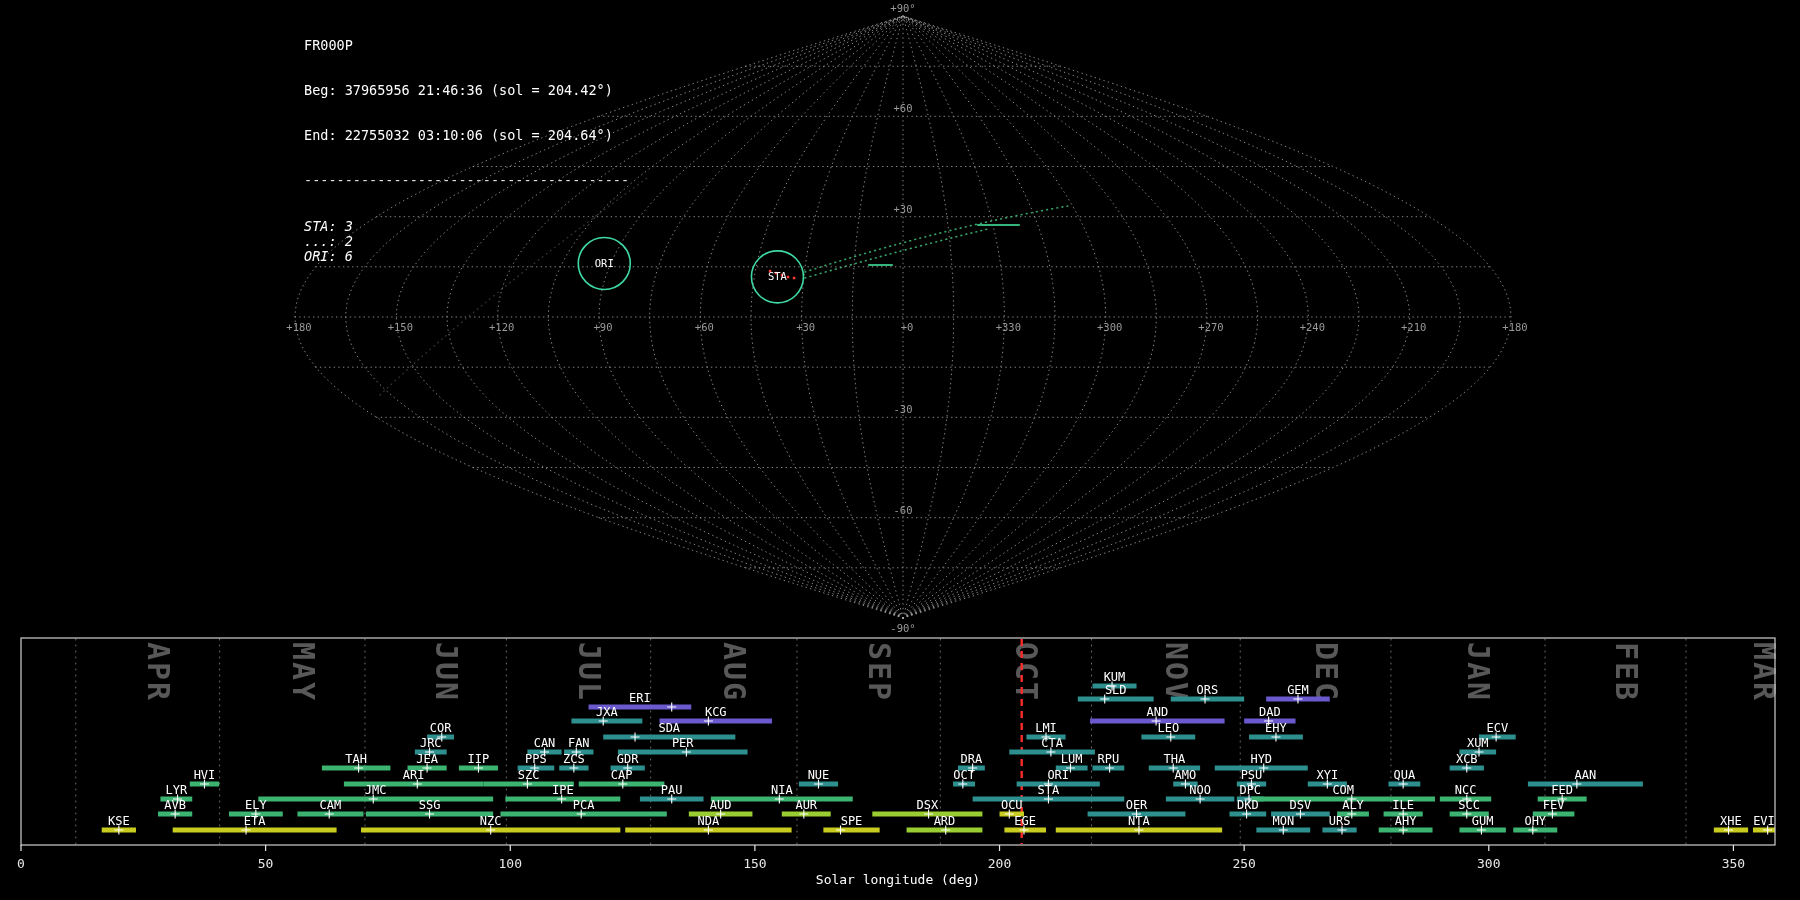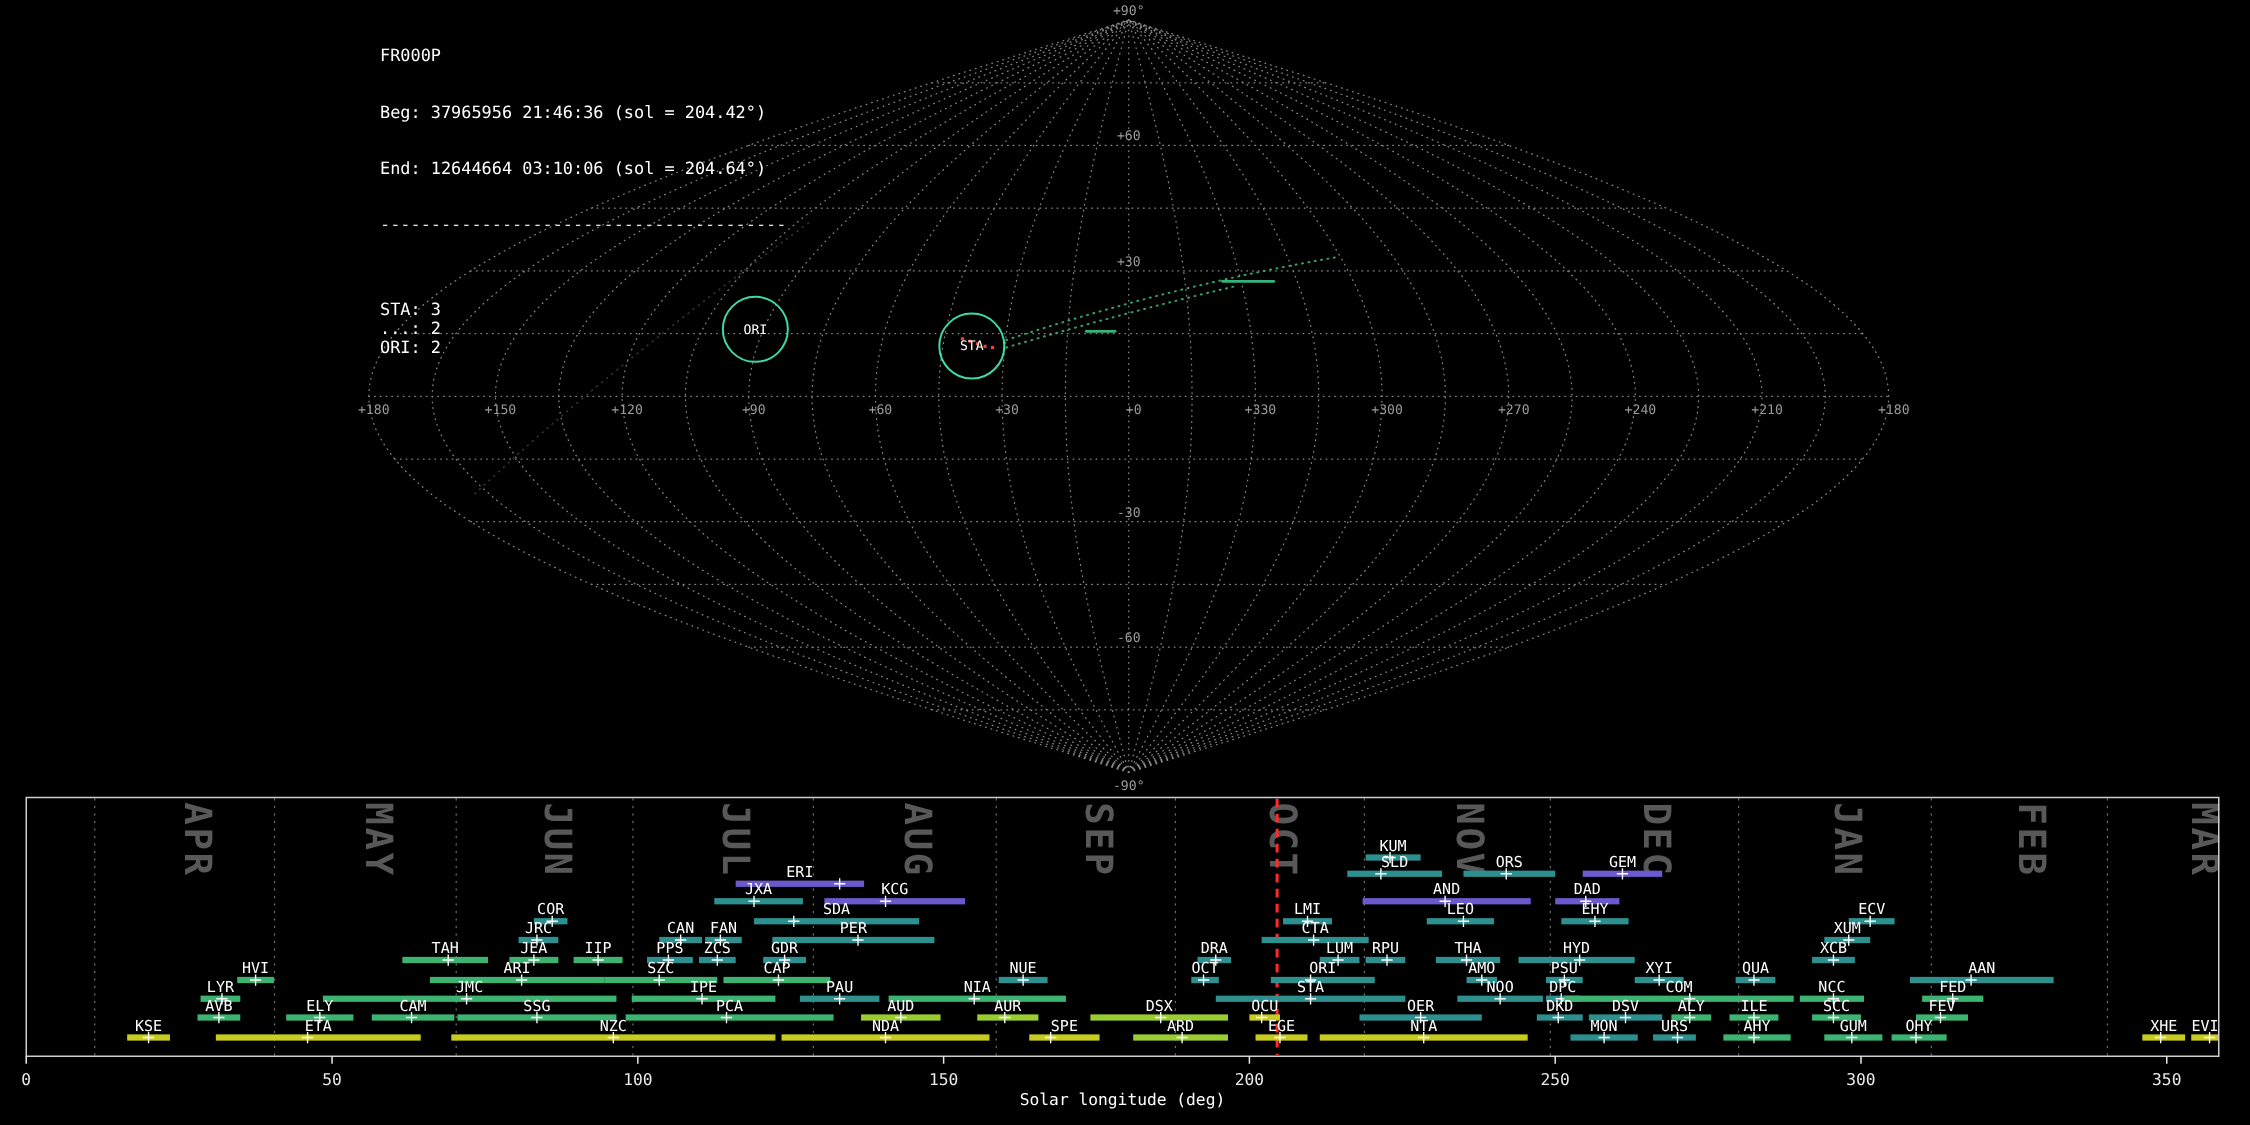--- a/index.html
+++ b/index.html
@@ -2,21 +2,21 @@
 <html><head>
 <meta charset="utf-8">
 <style>
   html,body{margin:0;padding:0;background:#000;}
   #stage{position:relative;width:1800px;height:900px;background:#000;overflow:hidden;
          font-family:"DejaVu Sans Mono",monospace;}
   #plot{position:absolute;left:0;top:0;}
   #header{position:absolute;left:304px;top:8px;color:#fff;font-size:13.5px;line-height:15px;
           white-space:pre;font-family:"DejaVu Sans Mono",monospace;}
   #header .sep{color:#ddd;}
-  #counts{margin-top:23px;}
+  #counts{margin-top:1px;font-style:italic;}
 </style>
 </head>
 <body>
 
 <div id="stage">
   <svg id="plot" width="1800" height="900" viewBox="0 0 1800 900">
       <g>
         <path d="M903.0,618.0L924.2,611.3L945.4,604.6L966.6,597.9L987.6,591.2L1008.6,584.6L1029.4,577.9L1050.1,571.2L1070.6,564.5L1090.9,557.8L1110.9,551.1L1130.8,544.4L1150.3,537.7L1169.5,531.0L1188.4,524.4L1207.0,517.7L1225.2,511.0L1243.0,504.3L1260.4,497.6L1277.3,490.9L1293.8,484.2L1309.8,477.5L1325.4,470.8L1340.4,464.2L1354.8,457.5L1368.8,450.8L1382.1,444.1L1394.9,437.4L1407.1,430.7L1418.6,424.0L1429.5,417.3L1439.8,410.6L1449.5,404.0L1458.4,397.3L1466.7,390.6L1474.3,383.9L1481.2,377.2L1487.4,370.5L1492.9,363.8L1497.7,357.1L1501.8,350.4L1505.1,343.8L1507.7,337.1L1509.5,330.4L1510.6,323.7L1511.0,317.0L1510.6,310.3L1509.5,303.6L1507.7,296.9L1505.1,290.2L1501.8,283.6L1497.7,276.9L1492.9,270.2L1487.4,263.5L1481.2,256.8L1474.3,250.1L1466.7,243.4L1458.4,236.7L1449.5,230.0L1439.8,223.4L1429.5,216.7L1418.6,210.0L1407.1,203.3L1394.9,196.6L1382.1,189.9L1368.8,183.2L1354.8,176.5L1340.4,169.8L1325.4,163.2L1309.8,156.5L1293.8,149.8L1277.3,143.1L1260.4,136.4L1243.0,129.7L1225.2,123.0L1207.0,116.3L1188.4,109.6L1169.5,103.0L1150.3,96.3L1130.8,89.6L1110.9,82.9L1090.9,76.2L1070.6,69.5L1050.1,62.8L1029.4,56.1L1008.6,49.4L987.6,42.8L966.6,36.1L945.4,29.4L924.2,22.7L903.0,16.0M903.0,618.0L922.5,611.3L941.9,604.6L961.3,597.9L980.6,591.2L999.8,584.6L1018.9,577.9L1037.8,571.2L1056.6,564.5L1075.2,557.8L1093.6,551.1L1111.8,544.4L1129.7,537.7L1147.3,531.0L1164.7,524.4L1181.7,517.7L1198.3,511.0L1214.7,504.3L1230.6,497.6L1246.1,490.9L1261.2,484.2L1275.9,477.5L1290.2,470.8L1303.9,464.2L1317.2,457.5L1329.9,450.8L1342.2,444.1L1353.9,437.4L1365.1,430.7L1375.6,424.0L1385.7,417.3L1395.1,410.6L1403.9,404.0L1412.1,397.3L1419.8,390.6L1426.7,383.9L1433.1,377.2L1438.7,370.5L1443.8,363.8L1448.2,357.1L1451.9,350.4L1454.9,343.8L1457.3,337.1L1459.0,330.4L1460.0,323.7L1460.3,317.0L1460.0,310.3L1459.0,303.6L1457.3,296.9L1454.9,290.2L1451.9,283.6L1448.2,276.9L1443.8,270.2L1438.7,263.5L1433.1,256.8L1426.7,250.1L1419.8,243.4L1412.1,236.7L1403.9,230.0L1395.1,223.4L1385.7,216.7L1375.6,210.0L1365.1,203.3L1353.9,196.6L1342.2,189.9L1329.9,183.2L1317.2,176.5L1303.9,169.8L1290.2,163.2L1275.9,156.5L1261.2,149.8L1246.1,143.1L1230.6,136.4L1214.7,129.7L1198.3,123.0L1181.7,116.3L1164.7,109.6L1147.3,103.0L1129.7,96.3L1111.8,89.6L1093.6,82.9L1075.2,76.2L1056.6,69.5L1037.8,62.8L1018.9,56.1L999.8,49.4L980.6,42.8L961.3,36.1L941.9,29.4L922.5,22.7L903.0,16.0M903.0,618.0L920.7,611.3L938.3,604.6L956.0,597.9L973.5,591.2L991.0,584.6L1008.3,577.9L1025.6,571.2L1042.7,564.5L1059.6,557.8L1076.3,551.1L1092.8,544.4L1109.1,537.7L1125.1,531.0L1140.9,524.4L1156.3,517.7L1171.5,511.0L1186.3,504.3L1200.8,497.6L1214.9,490.9L1228.7,484.2L1242.0,477.5L1255.0,470.8L1267.5,464.2L1279.5,457.5L1291.1,450.8L1302.3,444.1L1312.9,437.4L1323.0,430.7L1332.7,424.0L1341.8,417.3L1350.4,410.6L1358.4,404.0L1365.9,397.3L1372.8,390.6L1379.1,383.9L1384.9,377.2L1390.0,370.5L1394.6,363.8L1398.6,357.1L1402.0,350.4L1404.7,343.8L1406.9,337.1L1408.4,330.4L1409.4,323.7L1409.7,317.0L1409.4,310.3L1408.4,303.6L1406.9,296.9L1404.7,290.2L1402.0,283.6L1398.6,276.9L1394.6,270.2L1390.0,263.5L1384.9,256.8L1379.1,250.1L1372.8,243.4L1365.9,236.7L1358.4,230.0L1350.4,223.4L1341.8,216.7L1332.7,210.0L1323.0,203.3L1312.9,196.6L1302.3,189.9L1291.1,183.2L1279.5,176.5L1267.5,169.8L1255.0,163.2L1242.0,156.5L1228.7,149.8L1214.9,143.1L1200.8,136.4L1186.3,129.7L1171.5,123.0L1156.3,116.3L1140.9,109.6L1125.1,103.0L1109.1,96.3L1092.8,89.6L1076.3,82.9L1059.6,76.2L1042.7,69.5L1025.6,62.8L1008.3,56.1L991.0,49.4L973.5,42.8L956.0,36.1L938.3,29.4L920.7,22.7L903.0,16.0M903.0,618.0L918.9,611.3L934.8,604.6L950.7,597.9L966.5,591.2L982.2,584.6L997.8,577.9L1013.3,571.2L1028.7,564.5L1043.9,557.8L1059.0,551.1L1073.8,544.4L1088.5,537.7L1102.9,531.0L1117.1,524.4L1131.0,517.7L1144.6,511.0L1158.0,504.3L1171.0,497.6L1183.7,490.9L1196.1,484.2L1208.1,477.5L1219.8,470.8L1231.0,464.2L1241.9,457.5L1252.3,450.8L1262.3,444.1L1271.9,437.4L1281.0,430.7L1289.7,424.0L1297.9,417.3L1305.6,410.6L1312.9,404.0L1319.6,397.3L1325.8,390.6L1331.5,383.9L1336.7,377.2L1341.3,370.5L1345.5,363.8L1349.0,357.1L1352.1,350.4L1354.6,343.8L1356.5,337.1L1357.9,330.4L1358.7,323.7L1359.0,317.0L1358.7,310.3L1357.9,303.6L1356.5,296.9L1354.6,290.2L1352.1,283.6L1349.0,276.9L1345.5,270.2L1341.3,263.5L1336.7,256.8L1331.5,250.1L1325.8,243.4L1319.6,236.7L1312.9,230.0L1305.6,223.4L1297.9,216.7L1289.7,210.0L1281.0,203.3L1271.9,196.6L1262.3,189.9L1252.3,183.2L1241.9,176.5L1231.0,169.8L1219.8,163.2L1208.1,156.5L1196.1,149.8L1183.7,143.1L1171.0,136.4L1158.0,129.7L1144.6,123.0L1131.0,116.3L1117.1,109.6L1102.9,103.0L1088.5,96.3L1073.8,89.6L1059.0,82.9L1043.9,76.2L1028.7,69.5L1013.3,62.8L997.8,56.1L982.2,49.4L966.5,42.8L950.7,36.1L934.8,29.4L918.9,22.7L903.0,16.0M903.0,618.0L917.1,611.3L931.3,604.6L945.4,597.9L959.4,591.2L973.4,584.6L987.3,577.9L1001.1,571.2L1014.7,564.5L1028.3,557.8L1041.6,551.1L1054.8,544.4L1067.9,537.7L1080.7,531.0L1093.3,524.4L1105.7,517.7L1117.8,511.0L1129.7,504.3L1141.2,497.6L1152.5,490.9L1163.5,484.2L1174.2,477.5L1184.6,470.8L1194.6,464.2L1204.2,457.5L1213.5,450.8L1222.4,444.1L1230.9,437.4L1239.0,430.7L1246.7,424.0L1254.0,417.3L1260.9,410.6L1267.3,404.0L1273.3,397.3L1278.8,390.6L1283.9,383.9L1288.5,377.2L1292.6,370.5L1296.3,363.8L1299.5,357.1L1302.2,350.4L1304.4,343.8L1306.1,337.1L1307.3,330.4L1308.1,323.7L1308.3,317.0L1308.1,310.3L1307.3,303.6L1306.1,296.9L1304.4,290.2L1302.2,283.6L1299.5,276.9L1296.3,270.2L1292.6,263.5L1288.5,256.8L1283.9,250.1L1278.8,243.4L1273.3,236.7L1267.3,230.0L1260.9,223.4L1254.0,216.7L1246.7,210.0L1239.0,203.3L1230.9,196.6L1222.4,189.9L1213.5,183.2L1204.2,176.5L1194.6,169.8L1184.6,163.2L1174.2,156.5L1163.5,149.8L1152.5,143.1L1141.2,136.4L1129.7,129.7L1117.8,123.0L1105.7,116.3L1093.3,109.6L1080.7,103.0L1067.9,96.3L1054.8,89.6L1041.6,82.9L1028.3,76.2L1014.7,69.5L1001.1,62.8L987.3,56.1L973.4,49.4L959.4,42.8L945.4,36.1L931.3,29.4L917.1,22.7L903.0,16.0M903.0,618.0L915.4,611.3L927.7,604.6L940.1,597.9L952.4,591.2L964.6,584.6L976.7,577.9L988.8,571.2L1000.8,564.5L1012.6,557.8L1024.3,551.1L1035.9,544.4L1047.3,537.7L1058.5,531.0L1069.5,524.4L1080.3,517.7L1090.9,511.0L1101.3,504.3L1111.5,497.6L1121.4,490.9L1131.0,484.2L1140.3,477.5L1149.4,470.8L1158.1,464.2L1166.6,457.5L1174.7,450.8L1182.5,444.1L1189.9,437.4L1197.0,430.7L1203.8,424.0L1210.2,417.3L1216.2,410.6L1221.8,404.0L1227.0,397.3L1231.8,390.6L1236.3,383.9L1240.3,377.2L1243.9,370.5L1247.1,363.8L1249.9,357.1L1252.3,350.4L1254.2,343.8L1255.7,337.1L1256.8,330.4L1257.5,323.7L1257.7,317.0L1257.5,310.3L1256.8,303.6L1255.7,296.9L1254.2,290.2L1252.3,283.6L1249.9,276.9L1247.1,270.2L1243.9,263.5L1240.3,256.8L1236.3,250.1L1231.8,243.4L1227.0,236.7L1221.8,230.0L1216.2,223.4L1210.2,216.7L1203.8,210.0L1197.0,203.3L1189.9,196.6L1182.5,189.9L1174.7,183.2L1166.6,176.5L1158.1,169.8L1149.4,163.2L1140.3,156.5L1131.0,149.8L1121.4,143.1L1111.5,136.4L1101.3,129.7L1090.9,123.0L1080.3,116.3L1069.5,109.6L1058.5,103.0L1047.3,96.3L1035.9,89.6L1024.3,82.9L1012.6,76.2L1000.8,69.5L988.8,62.8L976.7,56.1L964.6,49.4L952.4,42.8L940.1,36.1L927.7,29.4L915.4,22.7L903.0,16.0M903.0,618.0L913.6,611.3L924.2,604.6L934.8,597.9L945.3,591.2L955.8,584.6L966.2,577.9L976.5,571.2L986.8,564.5L996.9,557.8L1007.0,551.1L1016.9,544.4L1026.6,537.7L1036.3,531.0L1045.7,524.4L1055.0,517.7L1064.1,511.0L1073.0,504.3L1081.7,497.6L1090.2,490.9L1098.4,484.2L1106.4,477.5L1114.2,470.8L1121.7,464.2L1128.9,457.5L1135.9,450.8L1142.6,444.1L1148.9,437.4L1155.0,430.7L1160.8,424.0L1166.3,417.3L1171.4,410.6L1176.2,404.0L1180.7,397.3L1184.9,390.6L1188.7,383.9L1192.1,377.2L1195.2,370.5L1198.0,363.8L1200.4,357.1L1202.4,350.4L1204.0,343.8L1205.3,337.1L1206.3,330.4L1206.8,323.7L1207.0,317.0L1206.8,310.3L1206.3,303.6L1205.3,296.9L1204.0,290.2L1202.4,283.6L1200.4,276.9L1198.0,270.2L1195.2,263.5L1192.1,256.8L1188.7,250.1L1184.9,243.4L1180.7,236.7L1176.2,230.0L1171.4,223.4L1166.3,216.7L1160.8,210.0L1155.0,203.3L1148.9,196.6L1142.6,189.9L1135.9,183.2L1128.9,176.5L1121.7,169.8L1114.2,163.2L1106.4,156.5L1098.4,149.8L1090.2,143.1L1081.7,136.4L1073.0,129.7L1064.1,123.0L1055.0,116.3L1045.7,109.6L1036.3,103.0L1026.6,96.3L1016.9,89.6L1007.0,82.9L996.9,76.2L986.8,69.5L976.5,62.8L966.2,56.1L955.8,49.4L945.3,42.8L934.8,36.1L924.2,29.4L913.6,22.7L903.0,16.0M903.0,618.0L911.8,611.3L920.7,604.6L929.5,597.9L938.3,591.2L947.0,584.6L955.7,577.9L964.3,571.2L972.8,564.5L981.3,557.8L989.6,551.1L997.9,544.4L1006.0,537.7L1014.1,531.0L1021.9,524.4L1029.7,517.7L1037.2,511.0L1044.7,504.3L1051.9,497.6L1059.0,490.9L1065.8,484.2L1072.5,477.5L1079.0,470.8L1085.2,464.2L1091.3,457.5L1097.1,450.8L1102.6,444.1L1108.0,437.4L1113.0,430.7L1117.8,424.0L1122.4,417.3L1126.7,410.6L1130.7,404.0L1134.4,397.3L1137.9,390.6L1141.1,383.9L1143.9,377.2L1146.5,370.5L1148.8,363.8L1150.8,357.1L1152.5,350.4L1153.9,343.8L1154.9,337.1L1155.7,330.4L1156.2,323.7L1156.3,317.0L1156.2,310.3L1155.7,303.6L1154.9,296.9L1153.9,290.2L1152.5,283.6L1150.8,276.9L1148.8,270.2L1146.5,263.5L1143.9,256.8L1141.1,250.1L1137.9,243.4L1134.4,236.7L1130.7,230.0L1126.7,223.4L1122.4,216.7L1117.8,210.0L1113.0,203.3L1108.0,196.6L1102.6,189.9L1097.1,183.2L1091.3,176.5L1085.2,169.8L1079.0,163.2L1072.5,156.5L1065.8,149.8L1059.0,143.1L1051.9,136.4L1044.7,129.7L1037.2,123.0L1029.7,116.3L1021.9,109.6L1014.1,103.0L1006.0,96.3L997.9,89.6L989.6,82.9L981.3,76.2L972.8,69.5L964.3,62.8L955.7,56.1L947.0,49.4L938.3,42.8L929.5,36.1L920.7,29.4L911.8,22.7L903.0,16.0M903.0,618.0L910.1,611.3L917.1,604.6L924.2,597.9L931.2,591.2L938.2,584.6L945.1,577.9L952.0,571.2L958.9,564.5L965.6,557.8L972.3,551.1L978.9,544.4L985.4,537.7L991.8,531.0L998.1,524.4L1004.3,517.7L1010.4,511.0L1016.3,504.3L1022.1,497.6L1027.8,490.9L1033.3,484.2L1038.6,477.5L1043.8,470.8L1048.8,464.2L1053.6,457.5L1058.3,450.8L1062.7,444.1L1067.0,437.4L1071.0,430.7L1074.9,424.0L1078.5,417.3L1081.9,410.6L1085.2,404.0L1088.1,397.3L1090.9,390.6L1093.4,383.9L1095.7,377.2L1097.8,370.5L1099.6,363.8L1101.2,357.1L1102.6,350.4L1103.7,343.8L1104.6,337.1L1105.2,330.4L1105.5,323.7L1105.7,317.0L1105.5,310.3L1105.2,303.6L1104.6,296.9L1103.7,290.2L1102.6,283.6L1101.2,276.9L1099.6,270.2L1097.8,263.5L1095.7,256.8L1093.4,250.1L1090.9,243.4L1088.1,236.7L1085.2,230.0L1081.9,223.4L1078.5,216.7L1074.9,210.0L1071.0,203.3L1067.0,196.6L1062.7,189.9L1058.3,183.2L1053.6,176.5L1048.8,169.8L1043.8,163.2L1038.6,156.5L1033.3,149.8L1027.8,143.1L1022.1,136.4L1016.3,129.7L1010.4,123.0L1004.3,116.3L998.1,109.6L991.8,103.0L985.4,96.3L978.9,89.6L972.3,82.9L965.6,76.2L958.9,69.5L952.0,62.8L945.1,56.1L938.2,49.4L931.2,42.8L924.2,36.1L917.1,29.4L910.1,22.7L903.0,16.0M903.0,618.0L908.3,611.3L913.6,604.6L918.9,597.9L924.2,591.2L929.4,584.6L934.6,577.9L939.8,571.2L944.9,564.5L950.0,557.8L955.0,551.1L959.9,544.4L964.8,537.7L969.6,531.0L974.4,524.4L979.0,517.7L983.5,511.0L988.0,504.3L992.3,497.6L996.6,490.9L1000.7,484.2L1004.7,477.5L1008.6,470.8L1012.3,464.2L1016.0,457.5L1019.4,450.8L1022.8,444.1L1026.0,437.4L1029.0,430.7L1031.9,424.0L1034.6,417.3L1037.2,410.6L1039.6,404.0L1041.9,397.3L1043.9,390.6L1045.8,383.9L1047.6,377.2L1049.1,370.5L1050.5,363.8L1051.7,357.1L1052.7,350.4L1053.5,343.8L1054.2,337.1L1054.6,330.4L1054.9,323.7L1055.0,317.0L1054.9,310.3L1054.6,303.6L1054.2,296.9L1053.5,290.2L1052.7,283.6L1051.7,276.9L1050.5,270.2L1049.1,263.5L1047.6,256.8L1045.8,250.1L1043.9,243.4L1041.9,236.7L1039.6,230.0L1037.2,223.4L1034.6,216.7L1031.9,210.0L1029.0,203.3L1026.0,196.6L1022.8,189.9L1019.4,183.2L1016.0,176.5L1012.3,169.8L1008.6,163.2L1004.7,156.5L1000.7,149.8L996.6,143.1L992.3,136.4L988.0,129.7L983.5,123.0L979.0,116.3L974.4,109.6L969.6,103.0L964.8,96.3L959.9,89.6L955.0,82.9L950.0,76.2L944.9,69.5L939.8,62.8L934.6,56.1L929.4,49.4L924.2,42.8L918.9,36.1L913.6,29.4L908.3,22.7L903.0,16.0M903.0,618.0L906.5,611.3L910.1,604.6L913.6,597.9L917.1,591.2L920.6,584.6L924.1,577.9L927.5,571.2L930.9,564.5L934.3,557.8L937.7,551.1L941.0,544.4L944.2,537.7L947.4,531.0L950.6,524.4L953.7,517.7L956.7,511.0L959.7,504.3L962.6,497.6L965.4,490.9L968.1,484.2L970.8,477.5L973.4,470.8L975.9,464.2L978.3,457.5L980.6,450.8L982.9,444.1L985.0,437.4L987.0,430.7L988.9,424.0L990.8,417.3L992.5,410.6L994.1,404.0L995.6,397.3L997.0,390.6L998.2,383.9L999.4,377.2L1000.4,370.5L1001.3,363.8L1002.1,357.1L1002.8,350.4L1003.3,343.8L1003.8,337.1L1004.1,330.4L1004.3,323.7L1004.3,317.0L1004.3,310.3L1004.1,303.6L1003.8,296.9L1003.3,290.2L1002.8,283.6L1002.1,276.9L1001.3,270.2L1000.4,263.5L999.4,256.8L998.2,250.1L997.0,243.4L995.6,236.7L994.1,230.0L992.5,223.4L990.8,216.7L988.9,210.0L987.0,203.3L985.0,196.6L982.9,189.9L980.6,183.2L978.3,176.5L975.9,169.8L973.4,163.2L970.8,156.5L968.1,149.8L965.4,143.1L962.6,136.4L959.7,129.7L956.7,123.0L953.7,116.3L950.6,109.6L947.4,103.0L944.2,96.3L941.0,89.6L937.7,82.9L934.3,76.2L930.9,69.5L927.5,62.8L924.1,56.1L920.6,49.4L917.1,42.8L913.6,36.1L910.1,29.4L906.5,22.7L903.0,16.0M903.0,618.0L904.8,611.3L906.5,604.6L908.3,597.9L910.1,591.2L911.8,584.6L913.5,577.9L915.3,571.2L917.0,564.5L918.7,557.8L920.3,551.1L922.0,544.4L923.6,537.7L925.2,531.0L926.8,524.4L928.3,517.7L929.8,511.0L931.3,504.3L932.8,497.6L934.2,490.9L935.6,484.2L936.9,477.5L938.2,470.8L939.4,464.2L940.7,457.5L941.8,450.8L942.9,444.1L944.0,437.4L945.0,430.7L946.0,424.0L946.9,417.3L947.7,410.6L948.5,404.0L949.3,397.3L950.0,390.6L950.6,383.9L951.2,377.2L951.7,370.5L952.2,363.8L952.6,357.1L952.9,350.4L953.2,343.8L953.4,337.1L953.5,330.4L953.6,323.7L953.7,317.0L953.6,310.3L953.5,303.6L953.4,296.9L953.2,290.2L952.9,283.6L952.6,276.9L952.2,270.2L951.7,263.5L951.2,256.8L950.6,250.1L950.0,243.4L949.3,236.7L948.5,230.0L947.7,223.4L946.9,216.7L946.0,210.0L945.0,203.3L944.0,196.6L942.9,189.9L941.8,183.2L940.7,176.5L939.4,169.8L938.2,163.2L936.9,156.5L935.6,149.8L934.2,143.1L932.8,136.4L931.3,129.7L929.8,123.0L928.3,116.3L926.8,109.6L925.2,103.0L923.6,96.3L922.0,89.6L920.3,82.9L918.7,76.2L917.0,69.5L915.3,62.8L913.5,56.1L911.8,49.4L910.1,42.8L908.3,36.1L906.5,29.4L904.8,22.7L903.0,16.0M903.0,618.0L903.0,611.3L903.0,604.6L903.0,597.9L903.0,591.2L903.0,584.6L903.0,577.9L903.0,571.2L903.0,564.5L903.0,557.8L903.0,551.1L903.0,544.4L903.0,537.7L903.0,531.0L903.0,524.4L903.0,517.7L903.0,511.0L903.0,504.3L903.0,497.6L903.0,490.9L903.0,484.2L903.0,477.5L903.0,470.8L903.0,464.2L903.0,457.5L903.0,450.8L903.0,444.1L903.0,437.4L903.0,430.7L903.0,424.0L903.0,417.3L903.0,410.6L903.0,404.0L903.0,397.3L903.0,390.6L903.0,383.9L903.0,377.2L903.0,370.5L903.0,363.8L903.0,357.1L903.0,350.4L903.0,343.8L903.0,337.1L903.0,330.4L903.0,323.7L903.0,317.0L903.0,310.3L903.0,303.6L903.0,296.9L903.0,290.2L903.0,283.6L903.0,276.9L903.0,270.2L903.0,263.5L903.0,256.8L903.0,250.1L903.0,243.4L903.0,236.7L903.0,230.0L903.0,223.4L903.0,216.7L903.0,210.0L903.0,203.3L903.0,196.6L903.0,189.9L903.0,183.2L903.0,176.5L903.0,169.8L903.0,163.2L903.0,156.5L903.0,149.8L903.0,143.1L903.0,136.4L903.0,129.7L903.0,123.0L903.0,116.3L903.0,109.6L903.0,103.0L903.0,96.3L903.0,89.6L903.0,82.9L903.0,76.2L903.0,69.5L903.0,62.8L903.0,56.1L903.0,49.4L903.0,42.8L903.0,36.1L903.0,29.4L903.0,22.7L903.0,16.0M903.0,618.0L901.2,611.3L899.5,604.6L897.7,597.9L895.9,591.2L894.2,584.6L892.5,577.9L890.7,571.2L889.0,564.5L887.3,557.8L885.7,551.1L884.0,544.4L882.4,537.7L880.8,531.0L879.2,524.4L877.7,517.7L876.2,511.0L874.7,504.3L873.2,497.6L871.8,490.9L870.4,484.2L869.1,477.5L867.8,470.8L866.6,464.2L865.3,457.5L864.2,450.8L863.1,444.1L862.0,437.4L861.0,430.7L860.0,424.0L859.1,417.3L858.3,410.6L857.5,404.0L856.7,397.3L856.0,390.6L855.4,383.9L854.8,377.2L854.3,370.5L853.8,363.8L853.4,357.1L853.1,350.4L852.8,343.8L852.6,337.1L852.5,330.4L852.4,323.7L852.3,317.0L852.4,310.3L852.5,303.6L852.6,296.9L852.8,290.2L853.1,283.6L853.4,276.9L853.8,270.2L854.3,263.5L854.8,256.8L855.4,250.1L856.0,243.4L856.7,236.7L857.5,230.0L858.3,223.4L859.1,216.7L860.0,210.0L861.0,203.3L862.0,196.6L863.1,189.9L864.2,183.2L865.3,176.5L866.6,169.8L867.8,163.2L869.1,156.5L870.4,149.8L871.8,143.1L873.2,136.4L874.7,129.7L876.2,123.0L877.7,116.3L879.2,109.6L880.8,103.0L882.4,96.3L884.0,89.6L885.7,82.9L887.3,76.2L889.0,69.5L890.7,62.8L892.5,56.1L894.2,49.4L895.9,42.8L897.7,36.1L899.5,29.4L901.2,22.7L903.0,16.0M903.0,618.0L899.5,611.3L895.9,604.6L892.4,597.9L888.9,591.2L885.4,584.6L881.9,577.9L878.5,571.2L875.1,564.5L871.7,557.8L868.3,551.1L865.0,544.4L861.8,537.7L858.6,531.0L855.4,524.4L852.3,517.7L849.3,511.0L846.3,504.3L843.4,497.6L840.6,490.9L837.9,484.2L835.2,477.5L832.6,470.8L830.1,464.2L827.7,457.5L825.4,450.8L823.1,444.1L821.0,437.4L819.0,430.7L817.1,424.0L815.2,417.3L813.5,410.6L811.9,404.0L810.4,397.3L809.0,390.6L807.8,383.9L806.6,377.2L805.6,370.5L804.7,363.8L803.9,357.1L803.2,350.4L802.7,343.8L802.2,337.1L801.9,330.4L801.7,323.7L801.7,317.0L801.7,310.3L801.9,303.6L802.2,296.9L802.7,290.2L803.2,283.6L803.9,276.9L804.7,270.2L805.6,263.5L806.6,256.8L807.8,250.1L809.0,243.4L810.4,236.7L811.9,230.0L813.5,223.4L815.2,216.7L817.1,210.0L819.0,203.3L821.0,196.6L823.1,189.9L825.4,183.2L827.7,176.5L830.1,169.8L832.6,163.2L835.2,156.5L837.9,149.8L840.6,143.1L843.4,136.4L846.3,129.7L849.3,123.0L852.3,116.3L855.4,109.6L858.6,103.0L861.8,96.3L865.0,89.6L868.3,82.9L871.7,76.2L875.1,69.5L878.5,62.8L881.9,56.1L885.4,49.4L888.9,42.8L892.4,36.1L895.9,29.4L899.5,22.7L903.0,16.0M903.0,618.0L897.7,611.3L892.4,604.6L887.1,597.9L881.8,591.2L876.6,584.6L871.4,577.9L866.2,571.2L861.1,564.5L856.0,557.8L851.0,551.1L846.1,544.4L841.2,537.7L836.4,531.0L831.6,524.4L827.0,517.7L822.5,511.0L818.0,504.3L813.7,497.6L809.4,490.9L805.3,484.2L801.3,477.5L797.4,470.8L793.7,464.2L790.0,457.5L786.6,450.8L783.2,444.1L780.0,437.4L777.0,430.7L774.1,424.0L771.4,417.3L768.8,410.6L766.4,404.0L764.1,397.3L762.1,390.6L760.2,383.9L758.4,377.2L756.9,370.5L755.5,363.8L754.3,357.1L753.3,350.4L752.5,343.8L751.8,337.1L751.4,330.4L751.1,323.7L751.0,317.0L751.1,310.3L751.4,303.6L751.8,296.9L752.5,290.2L753.3,283.6L754.3,276.9L755.5,270.2L756.9,263.5L758.4,256.8L760.2,250.1L762.1,243.4L764.1,236.7L766.4,230.0L768.8,223.4L771.4,216.7L774.1,210.0L777.0,203.3L780.0,196.6L783.2,189.9L786.6,183.2L790.0,176.5L793.7,169.8L797.4,163.2L801.3,156.5L805.3,149.8L809.4,143.1L813.7,136.4L818.0,129.7L822.5,123.0L827.0,116.3L831.6,109.6L836.4,103.0L841.2,96.3L846.1,89.6L851.0,82.9L856.0,76.2L861.1,69.5L866.2,62.8L871.4,56.1L876.6,49.4L881.8,42.8L887.1,36.1L892.4,29.4L897.7,22.7L903.0,16.0M903.0,618.0L895.9,611.3L888.9,604.6L881.8,597.9L874.8,591.2L867.8,584.6L860.9,577.9L854.0,571.2L847.1,564.5L840.4,557.8L833.7,551.1L827.1,544.4L820.6,537.7L814.2,531.0L807.9,524.4L801.7,517.7L795.6,511.0L789.7,504.3L783.9,497.6L778.2,490.9L772.7,484.2L767.4,477.5L762.2,470.8L757.2,464.2L752.4,457.5L747.7,450.8L743.3,444.1L739.0,437.4L735.0,430.7L731.1,424.0L727.5,417.3L724.1,410.6L720.8,404.0L717.9,397.3L715.1,390.6L712.6,383.9L710.3,377.2L708.2,370.5L706.4,363.8L704.8,357.1L703.4,350.4L702.3,343.8L701.4,337.1L700.8,330.4L700.5,323.7L700.3,317.0L700.5,310.3L700.8,303.6L701.4,296.9L702.3,290.2L703.4,283.6L704.8,276.9L706.4,270.2L708.2,263.5L710.3,256.8L712.6,250.1L715.1,243.4L717.9,236.7L720.8,230.0L724.1,223.4L727.5,216.7L731.1,210.0L735.0,203.3L739.0,196.6L743.3,189.9L747.7,183.2L752.4,176.5L757.2,169.8L762.2,163.2L767.4,156.5L772.7,149.8L778.2,143.1L783.9,136.4L789.7,129.7L795.6,123.0L801.7,116.3L807.9,109.6L814.2,103.0L820.6,96.3L827.1,89.6L833.7,82.9L840.4,76.2L847.1,69.5L854.0,62.8L860.9,56.1L867.8,49.4L874.8,42.8L881.8,36.1L888.9,29.4L895.9,22.7L903.0,16.0M903.0,618.0L894.2,611.3L885.3,604.6L876.5,597.9L867.7,591.2L859.0,584.6L850.3,577.9L841.7,571.2L833.2,564.5L824.7,557.8L816.4,551.1L808.1,544.4L800.0,537.7L791.9,531.0L784.1,524.4L776.3,517.7L768.8,511.0L761.3,504.3L754.1,497.6L747.0,490.9L740.2,484.2L733.5,477.5L727.0,470.8L720.8,464.2L714.7,457.5L708.9,450.8L703.4,444.1L698.0,437.4L693.0,430.7L688.2,424.0L683.6,417.3L679.3,410.6L675.3,404.0L671.6,397.3L668.1,390.6L664.9,383.9L662.1,377.2L659.5,370.5L657.2,363.8L655.2,357.1L653.5,350.4L652.1,343.8L651.1,337.1L650.3,330.4L649.8,323.7L649.7,317.0L649.8,310.3L650.3,303.6L651.1,296.9L652.1,290.2L653.5,283.6L655.2,276.9L657.2,270.2L659.5,263.5L662.1,256.8L664.9,250.1L668.1,243.4L671.6,236.7L675.3,230.0L679.3,223.4L683.6,216.7L688.2,210.0L693.0,203.3L698.0,196.6L703.4,189.9L708.9,183.2L714.7,176.5L720.8,169.8L727.0,163.2L733.5,156.5L740.2,149.8L747.0,143.1L754.1,136.4L761.3,129.7L768.8,123.0L776.3,116.3L784.1,109.6L791.9,103.0L800.0,96.3L808.1,89.6L816.4,82.9L824.7,76.2L833.2,69.5L841.7,62.8L850.3,56.1L859.0,49.4L867.7,42.8L876.5,36.1L885.3,29.4L894.2,22.7L903.0,16.0M903.0,618.0L892.4,611.3L881.8,604.6L871.2,597.9L860.7,591.2L850.2,584.6L839.8,577.9L829.5,571.2L819.2,564.5L809.1,557.8L799.0,551.1L789.1,544.4L779.4,537.7L769.7,531.0L760.3,524.4L751.0,517.7L741.9,511.0L733.0,504.3L724.3,497.6L715.8,490.9L707.6,484.2L699.6,477.5L691.8,470.8L684.3,464.2L677.1,457.5L670.1,450.8L663.4,444.1L657.1,437.4L651.0,430.7L645.2,424.0L639.7,417.3L634.6,410.6L629.8,404.0L625.3,397.3L621.1,390.6L617.3,383.9L613.9,377.2L610.8,370.5L608.0,363.8L605.6,357.1L603.6,350.4L602.0,343.8L600.7,337.1L599.7,330.4L599.2,323.7L599.0,317.0L599.2,310.3L599.7,303.6L600.7,296.9L602.0,290.2L603.6,283.6L605.6,276.9L608.0,270.2L610.8,263.5L613.9,256.8L617.3,250.1L621.1,243.4L625.3,236.7L629.8,230.0L634.6,223.4L639.7,216.7L645.2,210.0L651.0,203.3L657.1,196.6L663.4,189.9L670.1,183.2L677.1,176.5L684.3,169.8L691.8,163.2L699.6,156.5L707.6,149.8L715.8,143.1L724.3,136.4L733.0,129.7L741.9,123.0L751.0,116.3L760.3,109.6L769.7,103.0L779.4,96.3L789.1,89.6L799.0,82.9L809.1,76.2L819.2,69.5L829.5,62.8L839.8,56.1L850.2,49.4L860.7,42.8L871.2,36.1L881.8,29.4L892.4,22.7L903.0,16.0M903.0,618.0L890.6,611.3L878.3,604.6L865.9,597.9L853.6,591.2L841.4,584.6L829.3,577.9L817.2,571.2L805.2,564.5L793.4,557.8L781.7,551.1L770.1,544.4L758.7,537.7L747.5,531.0L736.5,524.4L725.7,517.7L715.1,511.0L704.7,504.3L694.5,497.6L684.6,490.9L675.0,484.2L665.7,477.5L656.6,470.8L647.9,464.2L639.4,457.5L631.3,450.8L623.5,444.1L616.1,437.4L609.0,430.7L602.2,424.0L595.8,417.3L589.8,410.6L584.2,404.0L579.0,397.3L574.2,390.6L569.7,383.9L565.7,377.2L562.1,370.5L558.9,363.8L556.1,357.1L553.7,350.4L551.8,343.8L550.3,337.1L549.2,330.4L548.5,323.7L548.3,317.0L548.5,310.3L549.2,303.6L550.3,296.9L551.8,290.2L553.7,283.6L556.1,276.9L558.9,270.2L562.1,263.5L565.7,256.8L569.7,250.1L574.2,243.4L579.0,236.7L584.2,230.0L589.8,223.4L595.8,216.7L602.2,210.0L609.0,203.3L616.1,196.6L623.5,189.9L631.3,183.2L639.4,176.5L647.9,169.8L656.6,163.2L665.7,156.5L675.0,149.8L684.6,143.1L694.5,136.4L704.7,129.7L715.1,123.0L725.7,116.3L736.5,109.6L747.5,103.0L758.7,96.3L770.1,89.6L781.7,82.9L793.4,76.2L805.2,69.5L817.2,62.8L829.3,56.1L841.4,49.4L853.6,42.8L865.9,36.1L878.3,29.4L890.6,22.7L903.0,16.0M903.0,618.0L888.9,611.3L874.7,604.6L860.6,597.9L846.6,591.2L832.6,584.6L818.7,577.9L804.9,571.2L791.3,564.5L777.7,557.8L764.4,551.1L751.2,544.4L738.1,537.7L725.3,531.0L712.7,524.4L700.3,517.7L688.2,511.0L676.3,504.3L664.8,497.6L653.5,490.9L642.5,484.2L631.8,477.5L621.4,470.8L611.4,464.2L601.8,457.5L592.5,450.8L583.6,444.1L575.1,437.4L567.0,430.7L559.3,424.0L552.0,417.3L545.1,410.6L538.7,404.0L532.7,397.3L527.2,390.6L522.1,383.9L517.5,377.2L513.4,370.5L509.7,363.8L506.5,357.1L503.8,350.4L501.6,343.8L499.9,337.1L498.7,330.4L497.9,323.7L497.7,317.0L497.9,310.3L498.7,303.6L499.9,296.9L501.6,290.2L503.8,283.6L506.5,276.9L509.7,270.2L513.4,263.5L517.5,256.8L522.1,250.1L527.2,243.4L532.7,236.7L538.7,230.0L545.1,223.4L552.0,216.7L559.3,210.0L567.0,203.3L575.1,196.6L583.6,189.9L592.5,183.2L601.8,176.5L611.4,169.8L621.4,163.2L631.8,156.5L642.5,149.8L653.5,143.1L664.8,136.4L676.3,129.7L688.2,123.0L700.3,116.3L712.7,109.6L725.3,103.0L738.1,96.3L751.2,89.6L764.4,82.9L777.7,76.2L791.3,69.5L804.9,62.8L818.7,56.1L832.6,49.4L846.6,42.8L860.6,36.1L874.7,29.4L888.9,22.7L903.0,16.0M903.0,618.0L887.1,611.3L871.2,604.6L855.3,597.9L839.5,591.2L823.8,584.6L808.2,577.9L792.7,571.2L777.3,564.5L762.1,557.8L747.0,551.1L732.2,544.4L717.5,537.7L703.1,531.0L688.9,524.4L675.0,517.7L661.4,511.0L648.0,504.3L635.0,497.6L622.3,490.9L609.9,484.2L597.9,477.5L586.2,470.8L575.0,464.2L564.1,457.5L553.7,450.8L543.7,444.1L534.1,437.4L525.0,430.7L516.3,424.0L508.1,417.3L500.4,410.6L493.1,404.0L486.4,397.3L480.2,390.6L474.5,383.9L469.3,377.2L464.7,370.5L460.5,363.8L457.0,357.1L453.9,350.4L451.4,343.8L449.5,337.1L448.1,330.4L447.3,323.7L447.0,317.0L447.3,310.3L448.1,303.6L449.5,296.9L451.4,290.2L453.9,283.6L457.0,276.9L460.5,270.2L464.7,263.5L469.3,256.8L474.5,250.1L480.2,243.4L486.4,236.7L493.1,230.0L500.4,223.4L508.1,216.7L516.3,210.0L525.0,203.3L534.1,196.6L543.7,189.9L553.7,183.2L564.1,176.5L575.0,169.8L586.2,163.2L597.9,156.5L609.9,149.8L622.3,143.1L635.0,136.4L648.0,129.7L661.4,123.0L675.0,116.3L688.9,109.6L703.1,103.0L717.5,96.3L732.2,89.6L747.0,82.9L762.1,76.2L777.3,69.5L792.7,62.8L808.2,56.1L823.8,49.4L839.5,42.8L855.3,36.1L871.2,29.4L887.1,22.7L903.0,16.0M903.0,618.0L885.3,611.3L867.7,604.6L850.0,597.9L832.5,591.2L815.0,584.6L797.7,577.9L780.4,571.2L763.3,564.5L746.4,557.8L729.7,551.1L713.2,544.4L696.9,537.7L680.9,531.0L665.1,524.4L649.7,517.7L634.5,511.0L619.7,504.3L605.2,497.6L591.1,490.9L577.3,484.2L564.0,477.5L551.0,470.8L538.5,464.2L526.5,457.5L514.9,450.8L503.7,444.1L493.1,437.4L483.0,430.7L473.3,424.0L464.2,417.3L455.6,410.6L447.6,404.0L440.1,397.3L433.2,390.6L426.9,383.9L421.1,377.2L416.0,370.5L411.4,363.8L407.4,357.1L404.0,350.4L401.3,343.8L399.1,337.1L397.6,330.4L396.6,323.7L396.3,317.0L396.6,310.3L397.6,303.6L399.1,296.9L401.3,290.2L404.0,283.6L407.4,276.9L411.4,270.2L416.0,263.5L421.1,256.8L426.9,250.1L433.2,243.4L440.1,236.7L447.6,230.0L455.6,223.4L464.2,216.7L473.3,210.0L483.0,203.3L493.1,196.6L503.7,189.9L514.9,183.2L526.5,176.5L538.5,169.8L551.0,163.2L564.0,156.5L577.3,149.8L591.1,143.1L605.2,136.4L619.7,129.7L634.5,123.0L649.7,116.3L665.1,109.6L680.9,103.0L696.9,96.3L713.2,89.6L729.7,82.9L746.4,76.2L763.3,69.5L780.4,62.8L797.7,56.1L815.0,49.4L832.5,42.8L850.0,36.1L867.7,29.4L885.3,22.7L903.0,16.0M903.0,618.0L883.5,611.3L864.1,604.6L844.7,597.9L825.4,591.2L806.2,584.6L787.1,577.9L768.2,571.2L749.4,564.5L730.8,557.8L712.4,551.1L694.2,544.4L676.3,537.7L658.7,531.0L641.3,524.4L624.3,517.7L607.7,511.0L591.3,504.3L575.4,497.6L559.9,490.9L544.8,484.2L530.1,477.5L515.8,470.8L502.1,464.2L488.8,457.5L476.1,450.8L463.8,444.1L452.1,437.4L440.9,430.7L430.4,424.0L420.3,417.3L410.9,410.6L402.1,404.0L393.9,397.3L386.2,390.6L379.3,383.9L372.9,377.2L367.3,370.5L362.2,363.8L357.8,357.1L354.1,350.4L351.1,343.8L348.7,337.1L347.0,330.4L346.0,323.7L345.7,317.0L346.0,310.3L347.0,303.6L348.7,296.9L351.1,290.2L354.1,283.6L357.8,276.9L362.2,270.2L367.3,263.5L372.9,256.8L379.3,250.1L386.2,243.4L393.9,236.7L402.1,230.0L410.9,223.4L420.3,216.7L430.4,210.0L440.9,203.3L452.1,196.6L463.8,189.9L476.1,183.2L488.8,176.5L502.1,169.8L515.8,163.2L530.1,156.5L544.8,149.8L559.9,143.1L575.4,136.4L591.3,129.7L607.7,123.0L624.3,116.3L641.3,109.6L658.7,103.0L676.3,96.3L694.2,89.6L712.4,82.9L730.8,76.2L749.4,69.5L768.2,62.8L787.1,56.1L806.2,49.4L825.4,42.8L844.7,36.1L864.1,29.4L883.5,22.7L903.0,16.0M903.0,618.0L881.8,611.3L860.6,604.6L839.4,597.9L818.4,591.2L797.4,584.6L776.6,577.9L755.9,571.2L735.4,564.5L715.1,557.8L695.1,551.1L675.2,544.4L655.7,537.7L636.5,531.0L617.6,524.4L599.0,517.7L580.8,511.0L563.0,504.3L545.6,497.6L528.7,490.9L512.2,484.2L496.2,477.5L480.6,470.8L465.6,464.2L451.2,457.5L437.2,450.8L423.9,444.1L411.1,437.4L398.9,430.7L387.4,424.0L376.5,417.3L366.2,410.6L356.5,404.0L347.6,397.3L339.3,390.6L331.7,383.9L324.8,377.2L318.6,370.5L313.1,363.8L308.3,357.1L304.2,350.4L300.9,343.8L298.3,337.1L296.5,330.4L295.4,323.7L295.0,317.0L295.4,310.3L296.5,303.6L298.3,296.9L300.9,290.2L304.2,283.6L308.3,276.9L313.1,270.2L318.6,263.5L324.8,256.8L331.7,250.1L339.3,243.4L347.6,236.7L356.5,230.0L366.2,223.4L376.5,216.7L387.4,210.0L398.9,203.3L411.1,196.6L423.9,189.9L437.2,183.2L451.2,176.5L465.6,169.8L480.6,163.2L496.2,156.5L512.2,149.8L528.7,143.1L545.6,136.4L563.0,129.7L580.8,123.0L599.0,116.3L617.6,109.6L636.5,103.0L655.7,96.3L675.2,89.6L695.1,82.9L715.1,76.2L735.4,69.5L755.9,62.8L776.6,56.1L797.4,49.4L818.4,42.8L839.4,36.1L860.6,29.4L881.8,22.7L903.0,16.0M745.6,567.8L1060.4,567.8M599.0,517.7L1207.0,517.7M473.1,467.5L1332.9,467.5M376.5,417.3L1429.5,417.3M315.7,367.2L1490.3,367.2M295.0,317.0L1511.0,317.0M315.7,266.8L1490.3,266.8M376.5,216.7L1429.5,216.7M473.1,166.5L1332.9,166.5M599.0,116.3L1207.0,116.3M745.6,66.2L1060.4,66.2" fill="none" stroke="#a8a8a8" stroke-width="1" stroke-dasharray="0.6 4" stroke-linecap="round" opacity="0.8"></path>
         <text x="299" y="331" fill="#9a9a9a" font-size="10.5" text-anchor="middle" font-family="&quot;DejaVu Sans Mono&quot;,monospace">+180</text>
         <text x="400.3333333333333" y="331" fill="#9a9a9a" font-size="10.5" text-anchor="middle" font-family="&quot;DejaVu Sans Mono&quot;,monospace">+150</text>
@@ -529,17 +529,17 @@
         <line x1="1488.7824267782428" y1="845" x2="1488.7824267782428" y2="851" stroke="#e8e8e8" stroke-width="1.2"></line>
         <text x="1488.7824267782428" y="868" fill="#e8e8e8" font-size="13" text-anchor="middle" font-family="&quot;DejaVu Sans Mono&quot;,monospace">300</text>
         <line x1="1733.4128312412831" y1="845" x2="1733.4128312412831" y2="851" stroke="#e8e8e8" stroke-width="1.2"></line>
         <text x="1733.4128312412831" y="868" fill="#e8e8e8" font-size="13" text-anchor="middle" font-family="&quot;DejaVu Sans Mono&quot;,monospace">350</text>
         <text x="898" y="884" fill="#ffffff" font-size="13" text-anchor="middle" font-family="&quot;DejaVu Sans Mono&quot;,monospace">Solar longitude (deg)</text>
       </g>
     </svg>
   <div id="header">
     <div>FR000P</div>
     <div>Beg: 37965956 21:46:36 (sol = 204.42°)</div>
-    <div>End: 12644664 03:10:06 (sol = 204.64°)</div>
+    <div>End: 22755032 03:10:06 (sol = 204.64°)</div>
     <div class="sep">----------------------------------------</div>
-    <div id="counts"><div>STA: 3</div><div>...: 2</div><div>ORI: 2</div></div>
+    <div id="counts"><div>STA: 3</div><div>...: 2</div><div>ORI: 6</div></div>
   </div>
 </div>
 
 </body></html>

